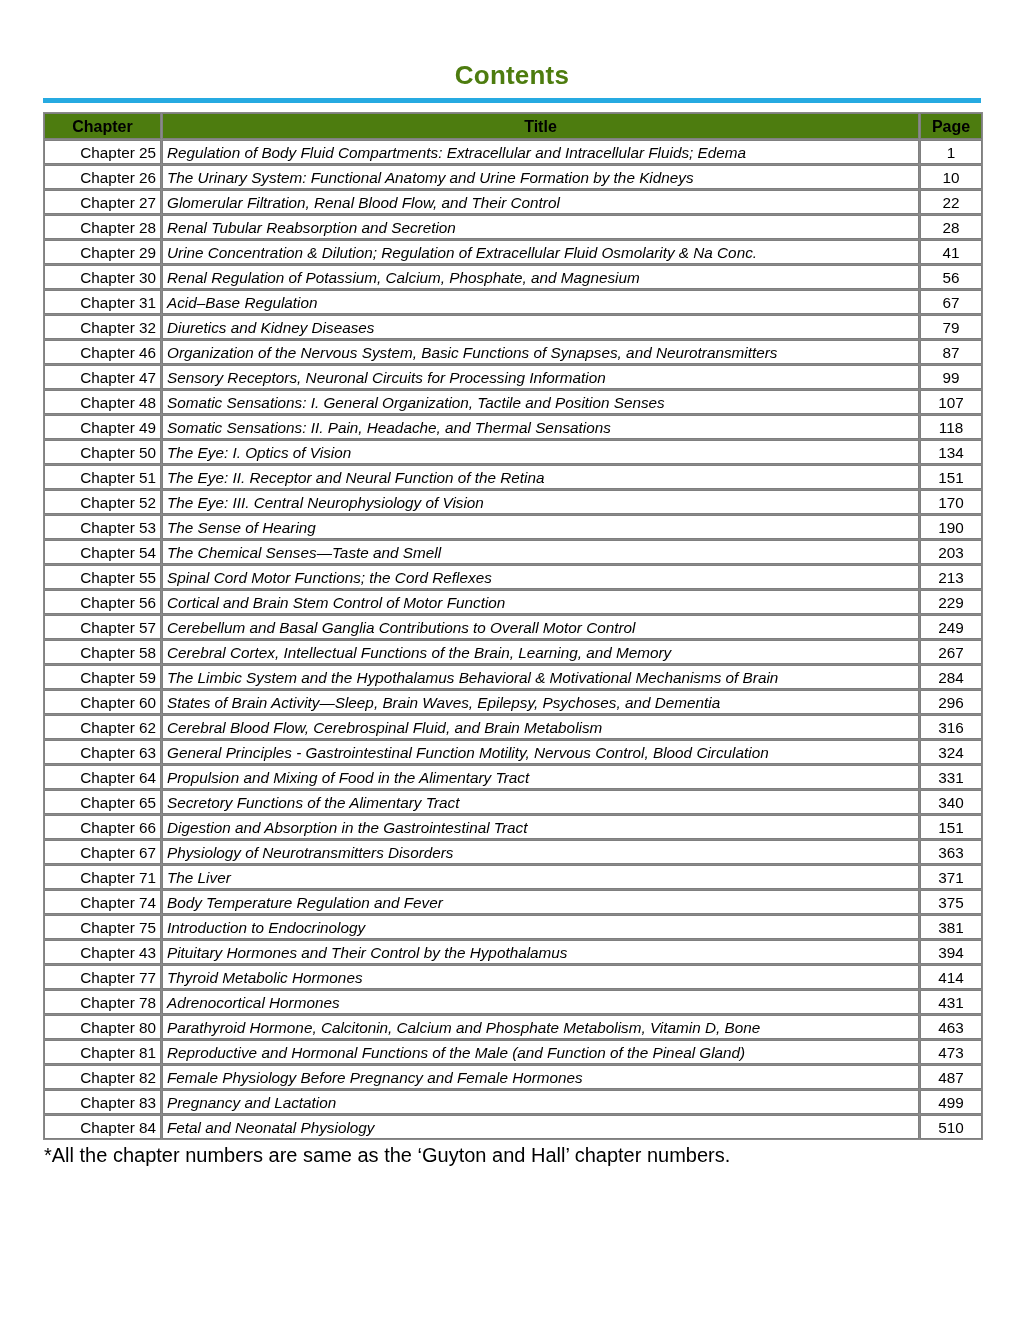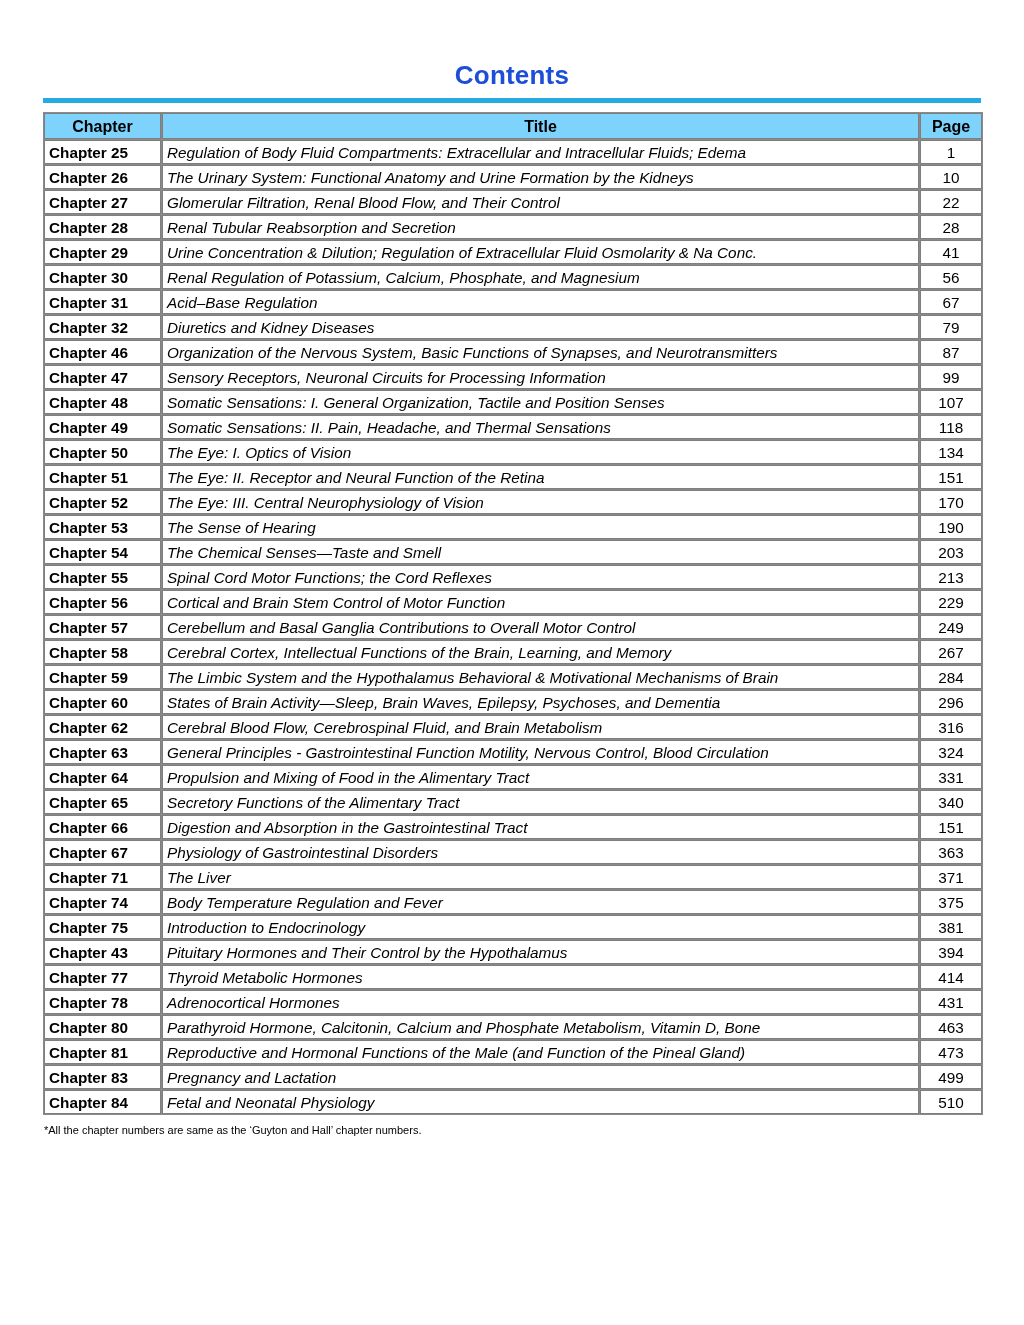--- a/index.html
+++ b/index.html
@@ -22,21 +22,21 @@
     padding: 0;
   }
   .page-title {
     text-align: center;
     font-size: 26px;
     font-weight: bold;
     letter-spacing: 0.2px;
     margin: 0;
     padding-top: 58px;
     line-height: 34px;
-    color: #1d4ed8;
+    color: #4d7c0f;
   }
   .title-rule {
     width: 938px;
     height: 5px;
     margin: 6px auto 0 auto;
     background: #26aae1;
   }
   .toc-wrap {
     width: 938px;
     margin: 9px auto 0 auto;
@@ -59,44 +59,43 @@
     height: 24px;
     padding: 2px 4px;
     vertical-align: middle;
     background: #ffffff;
     white-space: nowrap;
     overflow: hidden;
   }
   table.toc thead th {
     font-weight: bold;
     text-align: center;
-    background: #7dd3fc;
+    background: #4d7c0f;
     font-size: 16px;
     height: 26px;
   }
   td.chapter-cell {
     background: #d9d9d9;
-    text-align: left;
+    text-align: right;
     padding-left: 11px;
-    font-weight: bold;
   }
   td.title-cell {
     background: #ffffff;
     text-align: left;
     font-size: 15.2px;
     font-style: italic;
   }
   td.page-cell {
     background: #d9d9d9;
     text-align: center;
   }
   .footnote {
     width: 938px;
     margin: 5px auto 0 auto;
-    font-size: 11px;
+    font-size: 20px;
     line-height: 20px;
     text-align: left;
     padding-left: 1px;
   }
 </style>
 </head>
 <body>
 
 <div class="page">
 
@@ -254,21 +253,21 @@
             <td class="title-cell">Secretory Functions of the Alimentary Tract</td>
             <td class="page-cell">340</td>
           </tr>
           <tr>
             <td class="chapter-cell">Chapter 66</td>
             <td class="title-cell">Digestion and Absorption in the Gastrointestinal Tract</td>
             <td class="page-cell">151</td>
           </tr>
           <tr>
             <td class="chapter-cell">Chapter 67</td>
-            <td class="title-cell">Physiology of Gastrointestinal Disorders</td>
+            <td class="title-cell">Physiology of Neurotransmitters Disorders</td>
             <td class="page-cell">363</td>
           </tr>
           <tr>
             <td class="chapter-cell">Chapter 71</td>
             <td class="title-cell">The Liver</td>
             <td class="page-cell">371</td>
           </tr>
           <tr>
             <td class="chapter-cell">Chapter 74</td>
             <td class="title-cell">Body Temperature Regulation and Fever</td>
@@ -298,20 +297,25 @@
             <td class="chapter-cell">Chapter 80</td>
             <td class="title-cell">Parathyroid Hormone, Calcitonin, Calcium and Phosphate Metabolism, Vitamin D, Bone</td>
             <td class="page-cell">463</td>
           </tr>
           <tr>
             <td class="chapter-cell">Chapter 81</td>
             <td class="title-cell">Reproductive and Hormonal Functions of the Male (and Function of the Pineal Gland)</td>
             <td class="page-cell">473</td>
           </tr>
           <tr>
+            <td class="chapter-cell">Chapter 82</td>
+            <td class="title-cell">Female Physiology Before Pregnancy and Female Hormones</td>
+            <td class="page-cell">487</td>
+          </tr>
+          <tr>
             <td class="chapter-cell">Chapter  83</td>
             <td class="title-cell">Pregnancy and Lactation</td>
             <td class="page-cell">499</td>
           </tr>
           <tr>
             <td class="chapter-cell">Chapter 84</td>
             <td class="title-cell">Fetal and Neonatal Physiology</td>
             <td class="page-cell">510</td>
           </tr>
         </tbody>

